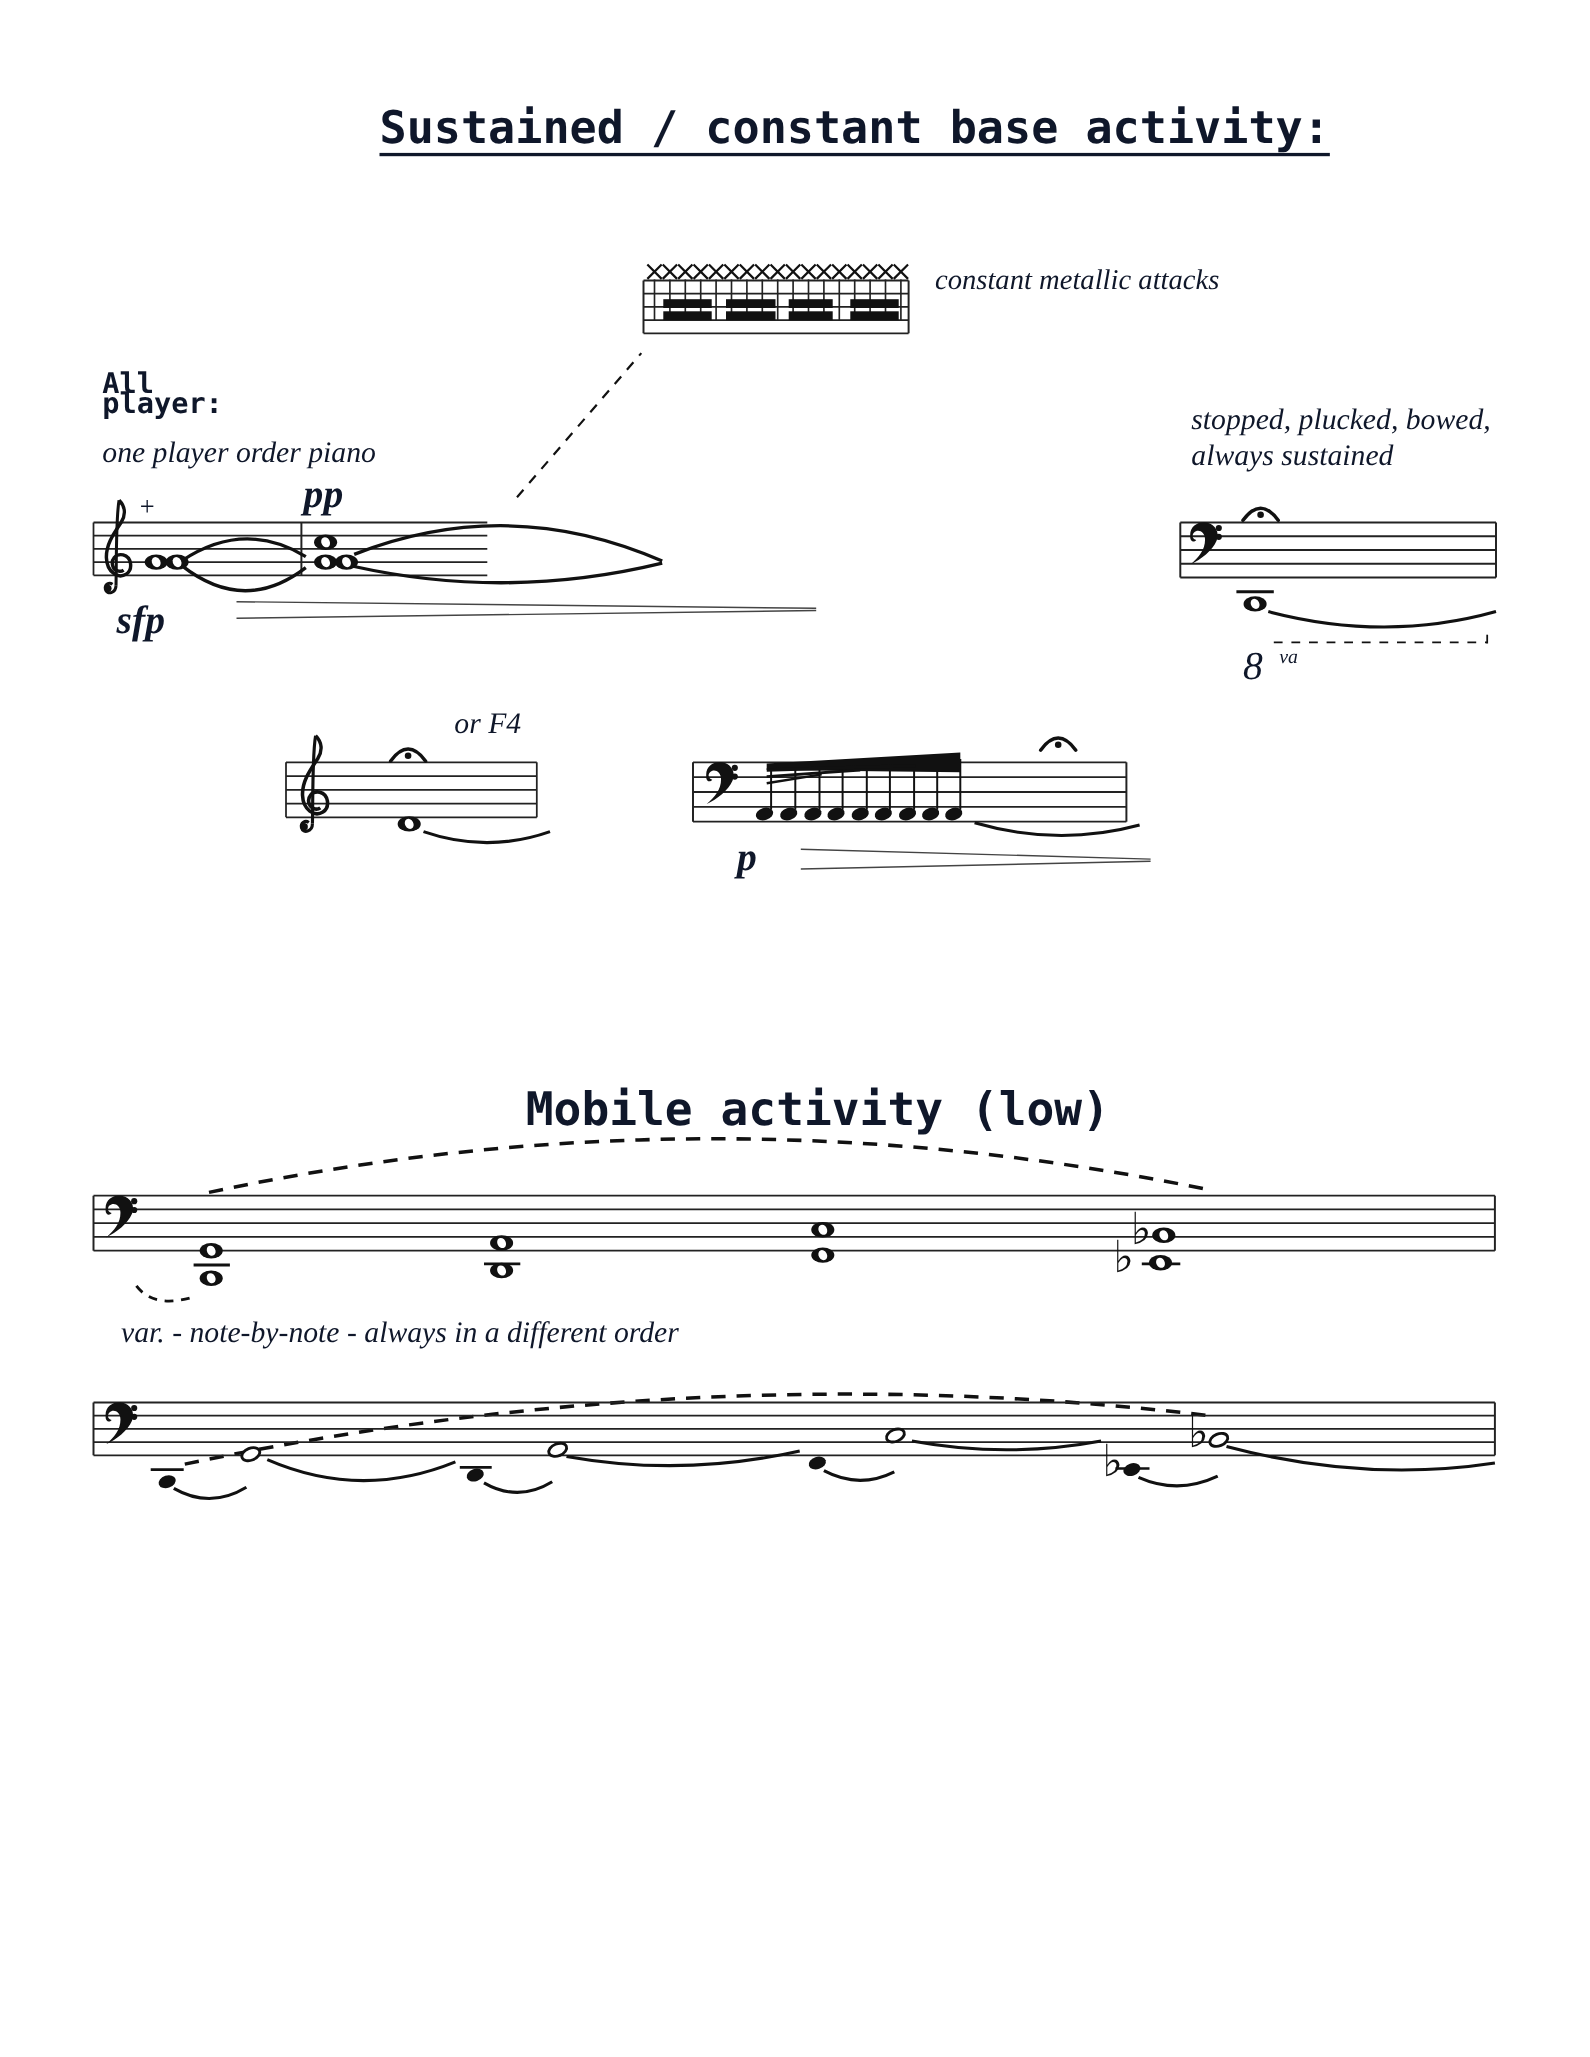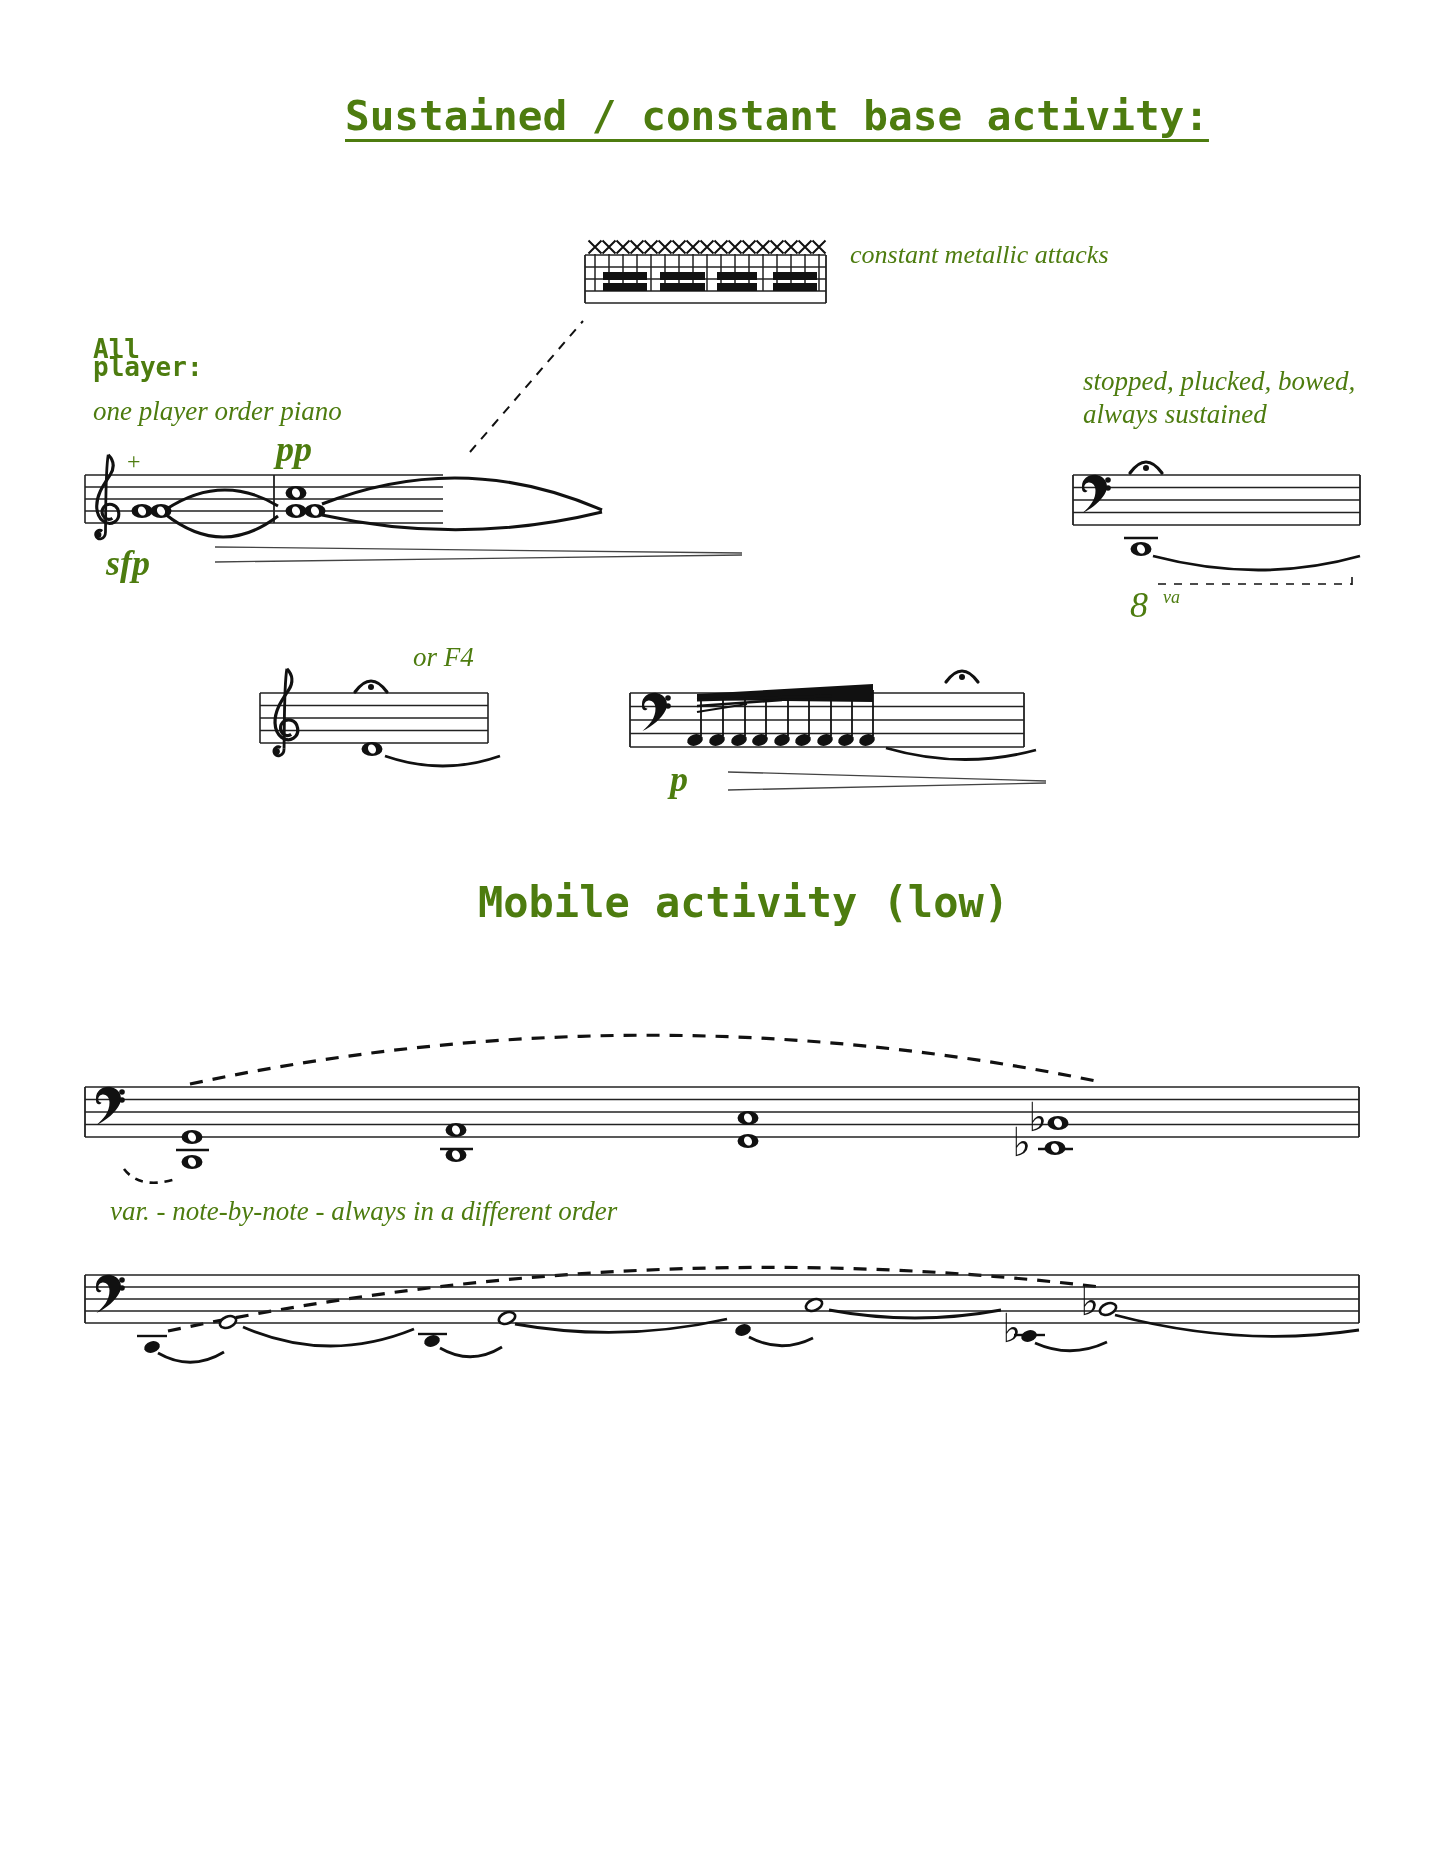--- a/index.html
+++ b/index.html
@@ -1,21 +1,21 @@
 <!DOCTYPE html>
 <html><head>
 <meta charset="utf-8">
 <style>
   html,body { margin:0; padding:0; background:#e8e8e8; }
   #page {
     position:relative; width:1445px; height:1870px;
     background:#ffffff; overflow:hidden;
     font-family:"Liberation Serif", serif; color:#111;
   }
-  .txt { position:absolute; white-space:pre; color:#4d7c0f; }
+  .txt { position:absolute; white-space:pre; color:#0f172a; }
   .mono { font-family:"DejaVu Sans Mono", monospace; font-weight:bold; }
   .serif-it { font-family:Liberation Serif, serif; font-style:italic; }
   .dyn { font-family:"Liberation Serif", serif; font-style:italic; font-weight:bold; }
   .title-underline { text-decoration:underline; text-decoration-thickness:3px; text-underline-offset:9px; }
   #score-svg { position:absolute; left:0; top:0; z-index:1; }
   .overlay-text { z-index:2; }
 </style>
 </head>
 <body>
 
@@ -323,17 +323,17 @@
   <div class="txt dyn overlay-text" style="left:106px; top:542px; font-size:36px;">sfp</div>
 
   <div class="txt overlay-text" style="left:1114px; top:566px;">
     <span class="serif-it" style="font-size:36px;">8</span><span class="serif-it" style="font-size:18px; vertical-align:14px;margin-left:15px;">va</span>
   </div>
 
   <div class="txt serif-it overlay-text" style="left:413px; top:642px; font-size:27px;">or F4</div>
 
   <div class="txt dyn overlay-text" style="left:670px; top:758px; font-size:36px;">p</div>
 
-  <div class="txt mono overlay-text" style="left:478px; top:878px; font-size:42px;">Mobile activity (low)</div>
+  <div class="txt mono overlay-text" style="left:478px; top:984px; font-size:42px;">Mobile activity (low)</div>
 
   <div class="txt serif-it overlay-text" style="left:110px; top:1196px; font-size:27px;">var. - note-by-note - always in a different order</div>
 
 </div>
 
 </body></html>

